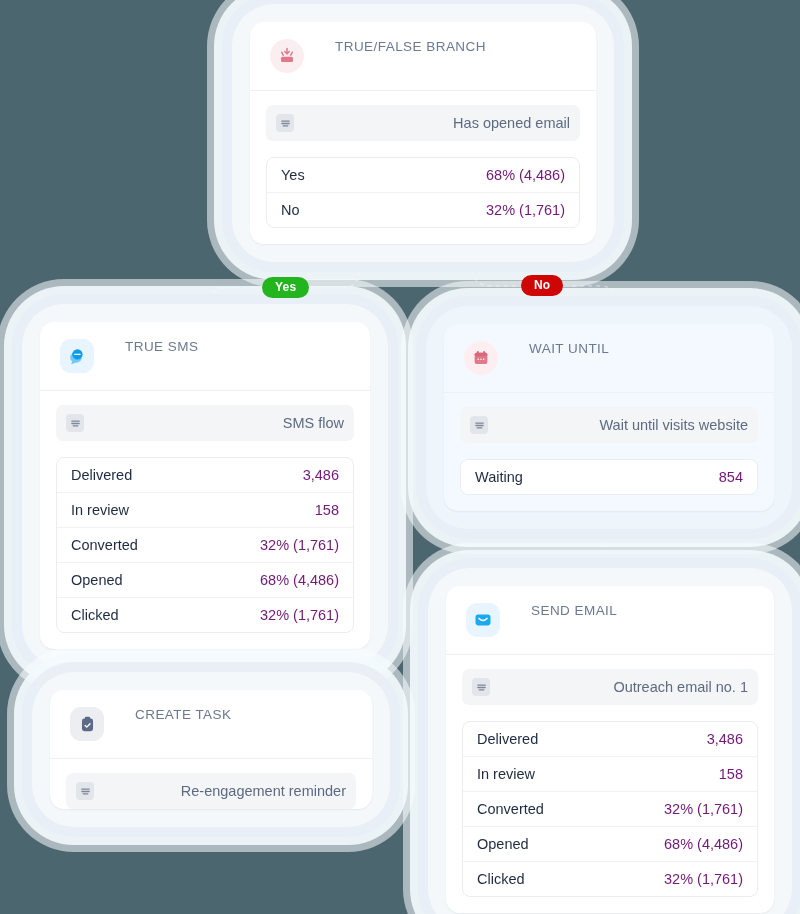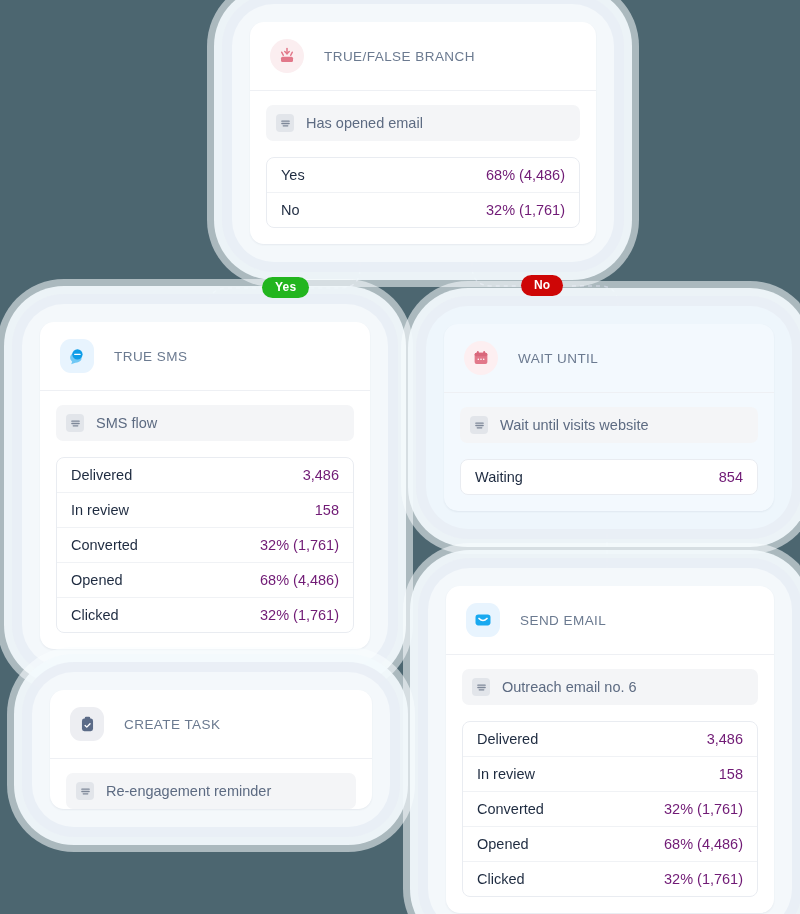--- a/index.html
+++ b/index.html
@@ -40,22 +40,22 @@
     background: #ffffff;
     border-radius: 14px;
     overflow: hidden;
     box-shadow: 0 1px 2px rgba(40,60,90,0.07);
   }
   .card.tinted { background: #f3f9fe; }
 
   
   .card-head {
     display: flex;
-    align-items: center;
-    gap: 20px;
+    align-items: flex-start;
+    gap: 31px;
     padding: 17px 20px;
     border-bottom: 1px solid #eef0f4;
   }
   .head-icon {
     width: 34px; height: 34px;
     display: flex; align-items: center; justify-content: center;
     flex: 0 0 34px;
   }
   .head-icon.circle  { border-radius: 50%; background: #fbeef0; }
   .head-icon.squircle-blue { border-radius: 11px; background: #e8f4fe; }
@@ -65,25 +65,26 @@
     letter-spacing: 0.45px;
     color: #6b7a90;
     font-weight: 400;
     white-space: nowrap;
   }
 
   
   .label-row {
     display: flex;
     align-items: center;
-    gap: 12px;
+    gap: 5px;
     margin: 14px 16px 0 16px;
     padding: 9px 10px;
     border-radius: 7px;
     background: #f4f5f7;
+    justify-content: space-between;
   }
   .label-row .mini-icon {
     width: 18px; height: 18px;
     border-radius: 4px;
     background: #e2e5ea;
     display: flex; align-items: center; justify-content: center;
     flex: 0 0 18px;
   }
   .label-text {
     font-size: 14.5px;
@@ -304,21 +305,21 @@
         <span class="head-title">SEND EMAIL</span>
       </div>
       <div class="label-row">
         <span class="mini-icon">
           <svg width="11" height="11" viewBox="0 0 12 12" stroke="#7d8798" stroke-width="1.4" stroke-linecap="round">
             <path d="M2 3.5 H10"></path>
               <path d="M2 6 H10"></path>
               <path d="M3.5 8.5 H8.5"></path>
           </svg>
         </span>
-        <span class="label-text">Outreach  email no. 6</span>
+        <span class="label-text">Outreach  email no. 1</span>
       </div>
       <div class="stats">
         <div class="stat-row">
           <span class="stat-label">Delivered</span>
           <span class="stat-value">3,486</span>
         </div>
         <div class="stat-row">
           <span class="stat-label">In review</span>
           <span class="stat-value">158</span>
         </div>

